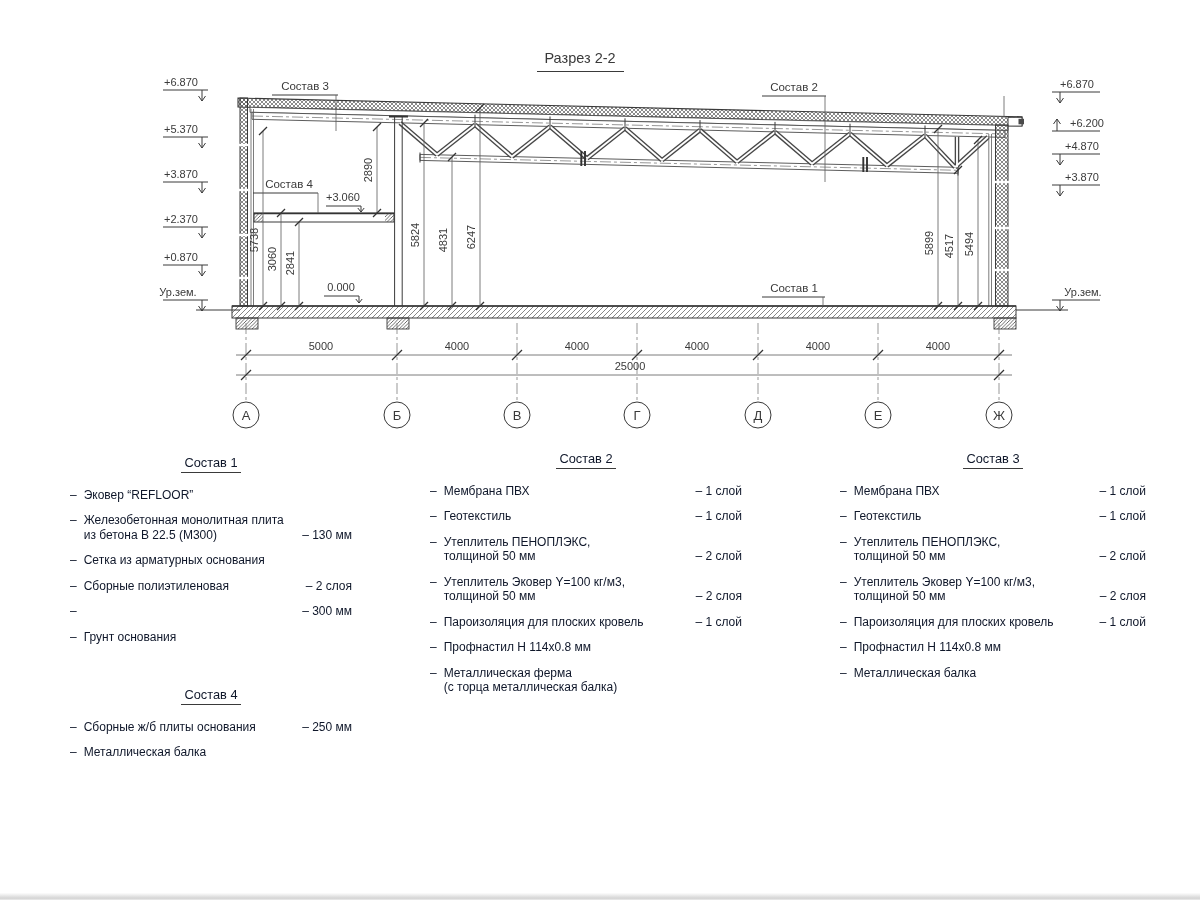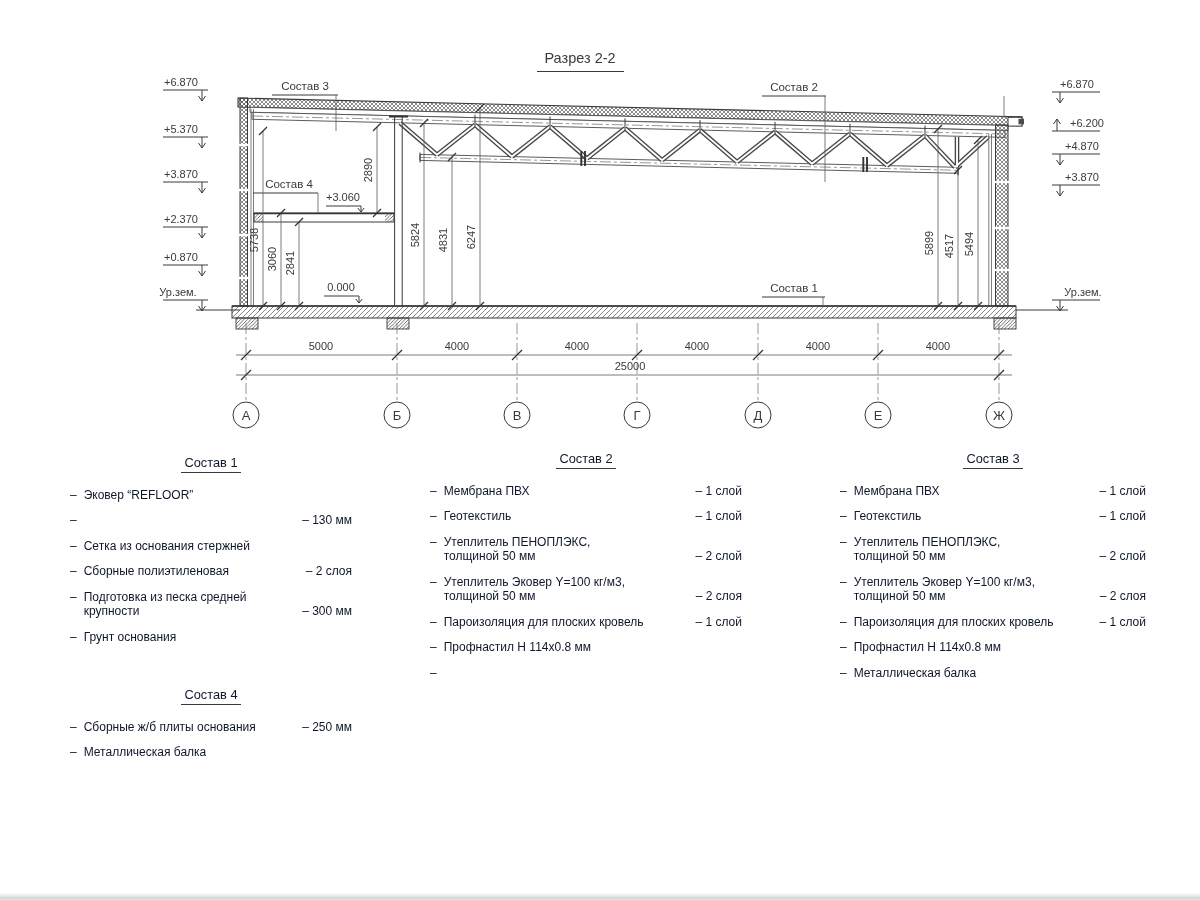--- a/index.html
+++ b/index.html
@@ -333,35 +333,35 @@
 
 <div class="comp" id="comp1" style="left:70px;top:456px;width:282px;">
   <div class="comp-head"><span class="comp-title">Состав 1</span></div>
   <div>
         <div class="comp-item">
           <span class="dash">–</span>
           <span class="itxt">Эковер “REFLOOR”</span>
         </div>
         <div class="comp-item">
           <span class="dash">–</span>
+          <span class="itxt">Железобетонная  монолитная плита
+из бетона В 22.5 (М300)</span>
           <span class="ival">– 130 мм</span>
         </div>
         <div class="comp-item">
           <span class="dash">–</span>
-          <span class="itxt">Сетка из основания стержней</span>
+          <span class="itxt">Сетка из арматурных основания</span>
         </div>
         <div class="comp-item">
           <span class="dash">–</span>
           <span class="itxt">Сборные полиэтиленовая</span>
           <span class="ival">– 2 слоя</span>
         </div>
         <div class="comp-item">
           <span class="dash">–</span>
-          <span class="itxt">Подготовка из песка средней
-крупности</span>
           <span class="ival">– 300 мм</span>
         </div>
         <div class="comp-item">
           <span class="dash">–</span>
           <span class="itxt">Грунт основания</span>
         </div>
       </div>
 </div>
 <div class="comp" id="comp2" style="left:430px;top:452px;width:312px;">
   <div class="comp-head"><span class="comp-title">Состав 2</span></div>
@@ -392,20 +392,22 @@
           <span class="dash">–</span>
           <span class="itxt">Пароизоляция для плоских кровель</span>
           <span class="ival">– 1 слой</span>
         </div>
         <div class="comp-item">
           <span class="dash">–</span>
           <span class="itxt">Профнастил Н 114х0.8 мм</span>
         </div>
         <div class="comp-item">
           <span class="dash">–</span>
+          <span class="itxt">Металлическая ферма
+(с торца металлическая балка)</span>
         </div>
       </div>
 </div>
 <div class="comp" id="comp3" style="left:840px;top:452px;width:306px;">
   <div class="comp-head"><span class="comp-title">Состав 3</span></div>
   <div>
         <div class="comp-item">
           <span class="dash">–</span>
           <span class="itxt">Мембрана ПВХ</span>
           <span class="ival">– 1 слой</span>

